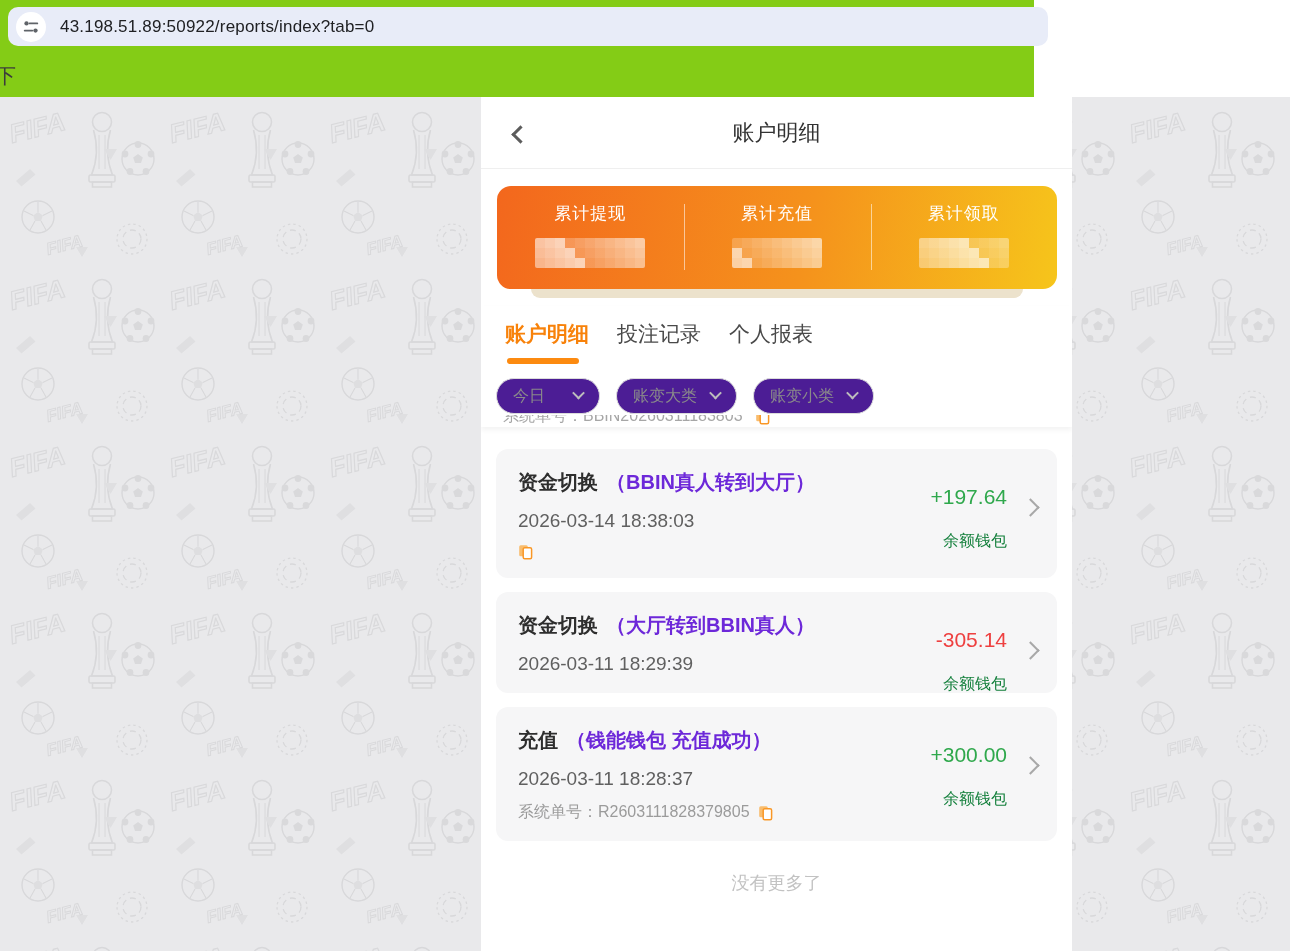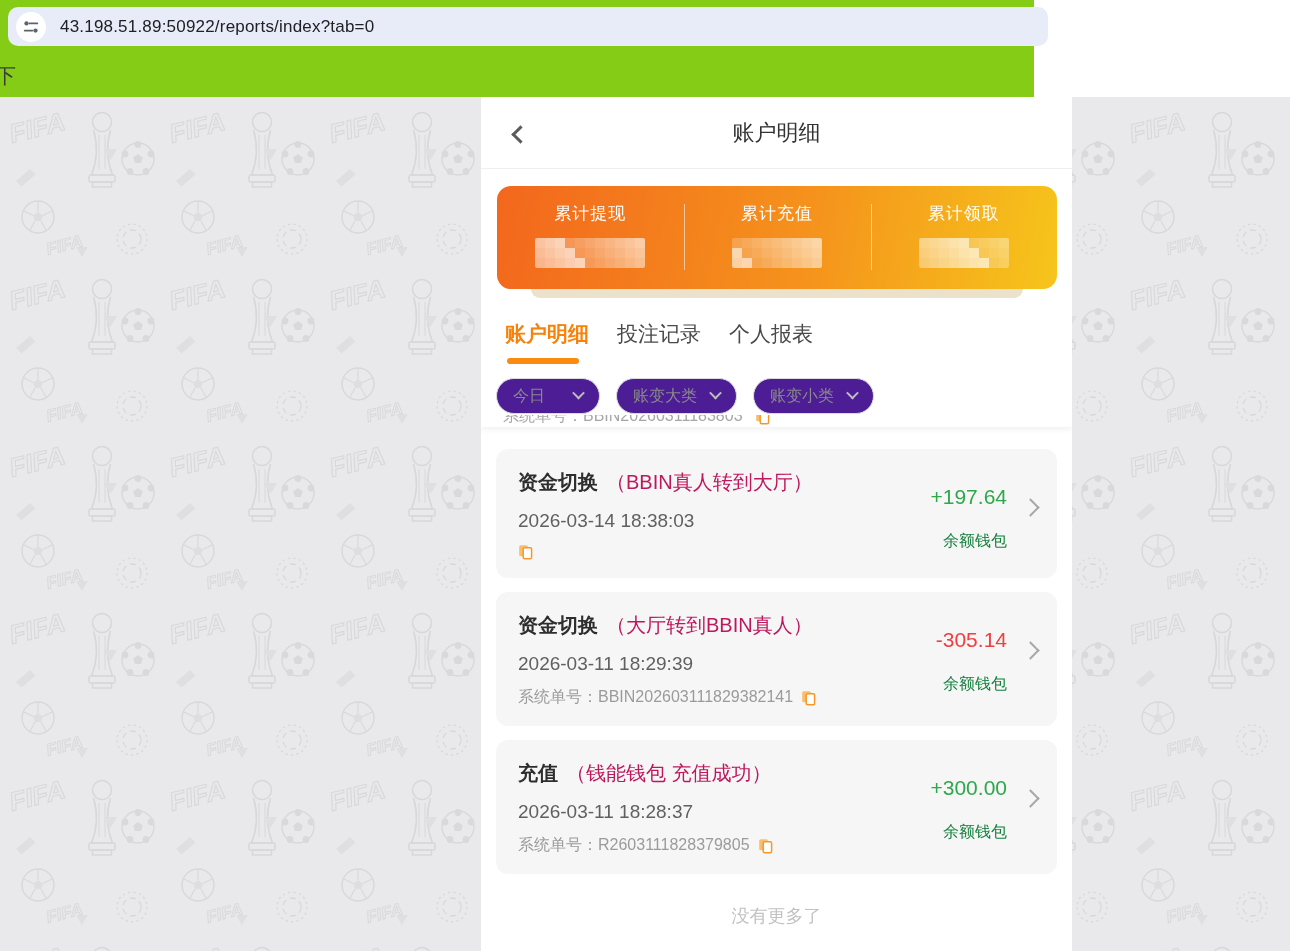--- a/index.html
+++ b/index.html
@@ -61,21 +61,21 @@
   .pill-mid { width:121px; justify-content:space-between; }
   .partial-clip { height:12px; overflow:hidden; position:relative; margin-top:1px; }
   .partial-line { position:absolute; top:-9px; left:22px; font-size:16px; color:#a6a6a6;
                   display:flex; align-items:center; gap:12px; white-space:nowrap; }
 
   .list-area { flex:1 1 auto; padding:22px 15px 0 15px; background:#fff; overflow:hidden; }
   .rec { position:relative; width:561px; background:#f6f6f7; border-radius:12px;
          padding:20px 150px 18px 22px; margin-bottom:14px; }
   .rec-title { font-size:20px; color:#2e2e2e; }
   .rec-type { font-weight:bold; }
-  .rec-sub { font-weight:normal; margin-left:8px; color:#be185d; }
+  .rec-sub { font-weight:bold; margin-left:8px; color:#6d28d9; }
   .rec-date { margin-top:14px; font-size:19px; color:#606060; }
   .rec-order { margin-top:12px; font-size:16px; color:#9b9b9b; display:flex; align-items:center; gap:8px; }
   .rec-amount { position:absolute; right:50px; top:36px; width:96px; text-align:right;
                 font-size:21px; font-weight:500; }
   .rec-wallet { position:absolute; right:50px; top:82px; width:96px; text-align:right;
                 font-size:16px; color:#15803d; }
   .rec-chev { position:absolute; right:20px; top:52px; width:13px; height:13px;
               border-top:2.5px solid #a8a8a8; border-right:2.5px solid #a8a8a8;
               transform:rotate(45deg); cursor:pointer; }
   .list-footer { text-align:center; font-size:18px; color:#c2c2c2; padding:16px 0 26px; }
@@ -322,27 +322,20 @@
         <div class="rec-amount" style="color: rgb(47, 168, 76);">+197.64</div>
         <div class="rec-wallet">余额钱包</div>
         <div class="rec-chev"></div>
       </div>
 
       <div class="rec">
         <div class="rec-title">
           <span class="rec-type">资金切换</span><span class="rec-sub">（大厅转到BBIN真人）</span>
         </div>
         <div class="rec-date">2026-03-11 18:29:39</div>
-        <div class="rec-order">
-          <span><span>系统单号：</span><span>BBIN202603111829382141</span></span>
-          <svg width="15" height="16" viewBox="0 0 15 16">
-            <rect x="1.2" y="1.2" width="8.6" height="11" rx="1.5" fill="#f9bd6e"></rect>
-            <rect x="5.2" y="3.8" width="8.4" height="11" rx="1.5" fill="#ffffff" stroke="#f99726" stroke-width="1.5"></rect>
-          </svg>
-        </div>
         <div class="rec-amount" style="color: rgb(238, 64, 64);">-305.14</div>
         <div class="rec-wallet">余额钱包</div>
         <div class="rec-chev"></div>
       </div>
 
       <div class="rec">
         <div class="rec-title">
           <span class="rec-type">充值</span><span class="rec-sub">（钱能钱包 充值成功）</span>
         </div>
         <div class="rec-date">2026-03-11 18:28:37</div>

